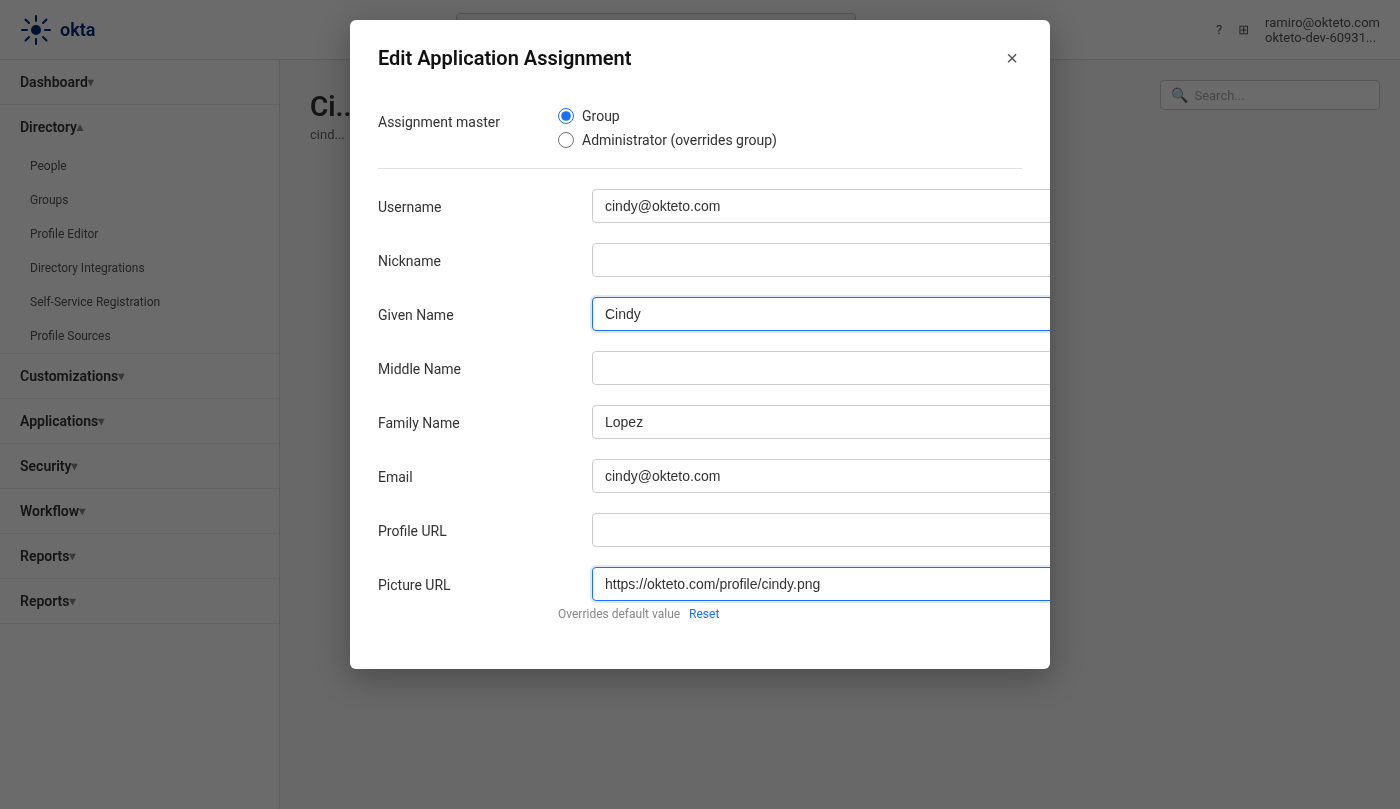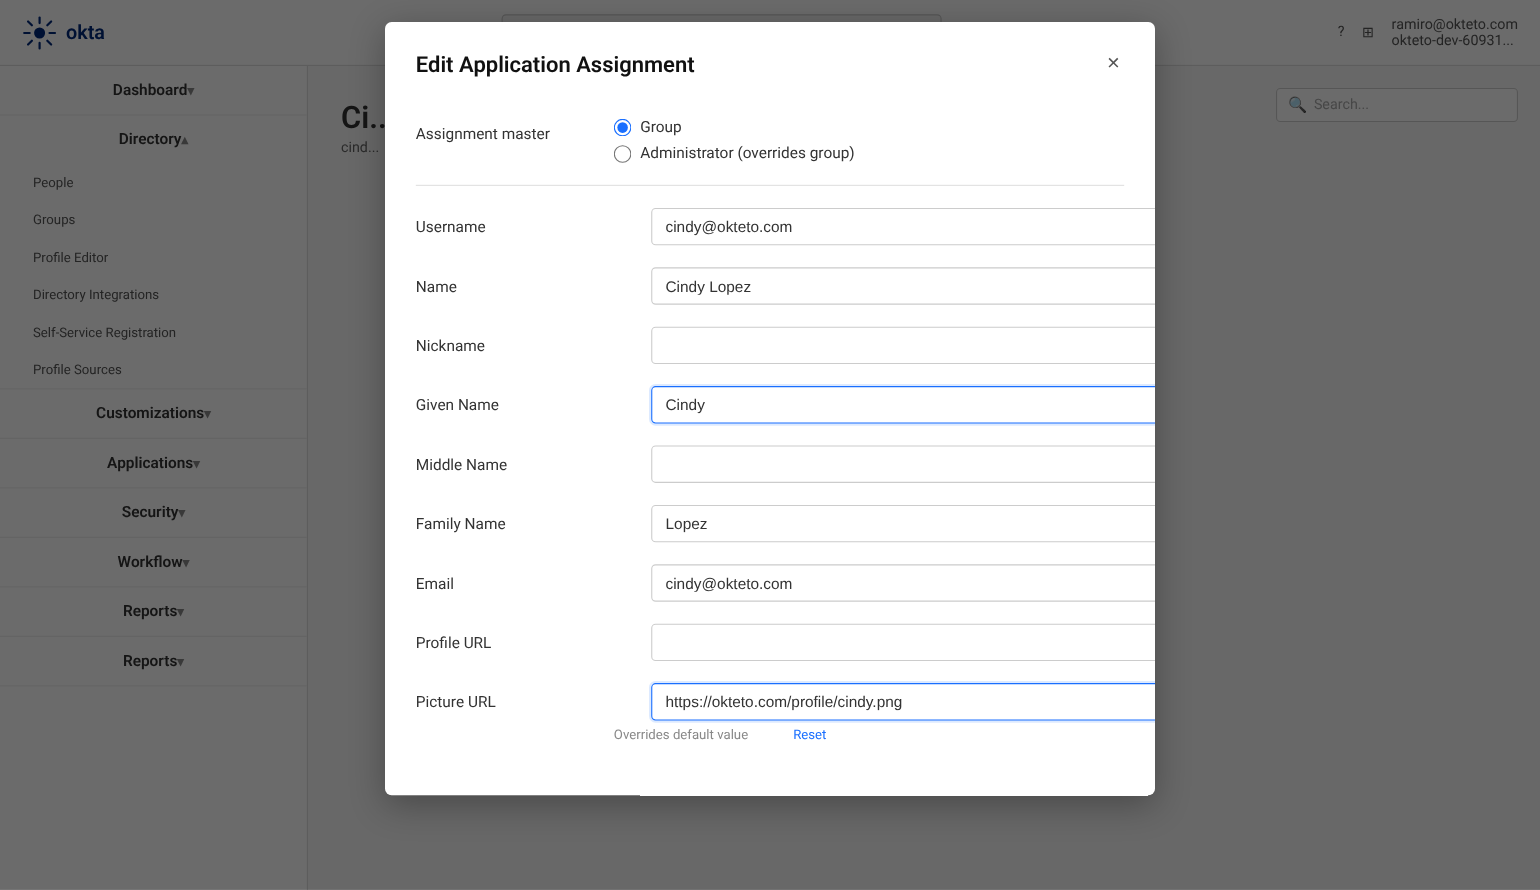--- a/index.html
+++ b/index.html
@@ -84,21 +84,21 @@
       flex-shrink: 0;
     }
 
     .sidebar-section {
       border-bottom: 1px solid #eee;
     }
 
     .sidebar-section-header {
       display: flex;
       align-items: center;
-      justify-content: center;
+      justify-content: flex-start;
       padding: 14px 20px;
       font-weight: 600;
       font-size: 14px;
       color: #333;
       cursor: pointer;
     }
 
     .sidebar-item {
       padding: 10px 20px 10px 30px;
       font-size: 12px;
@@ -261,21 +261,20 @@
     .helper-text {
       font-size: 12px;
       color: #888;
       margin-top: 6px;
     }
 
     .reset-link {
       color: #1a6fff;
       text-decoration: none;
       font-size: 12px;
-      margin-left: 32px;
     }
 
     
     .chevron {
       font-size: 12px;
       color: #888;
     }
   </style>
 </head>
 <body>
@@ -411,26 +410,20 @@
 
       <hr class="divider">
 
       <div class="form-row">
         <div class="form-label">Username</div>
         <div class="form-field">
           <input type="text" class="form-input" value="cindy@okteto.com" style="">
         </div>
       </div>
 
-      <div class="form-row">
-        <div class="form-label">Name</div>
-        <div class="form-field">
-          <input type="text" class="form-input" value="Cindy Lopez" style="">
-        </div>
-      </div>
 
       <div class="form-row">
         <div class="form-label">Nickname</div>
         <div class="form-field">
           <input type="text" class="form-input" value="" style="">
         </div>
       </div>
 
       <div class="form-row">
         <div class="form-label">Given Name</div>

